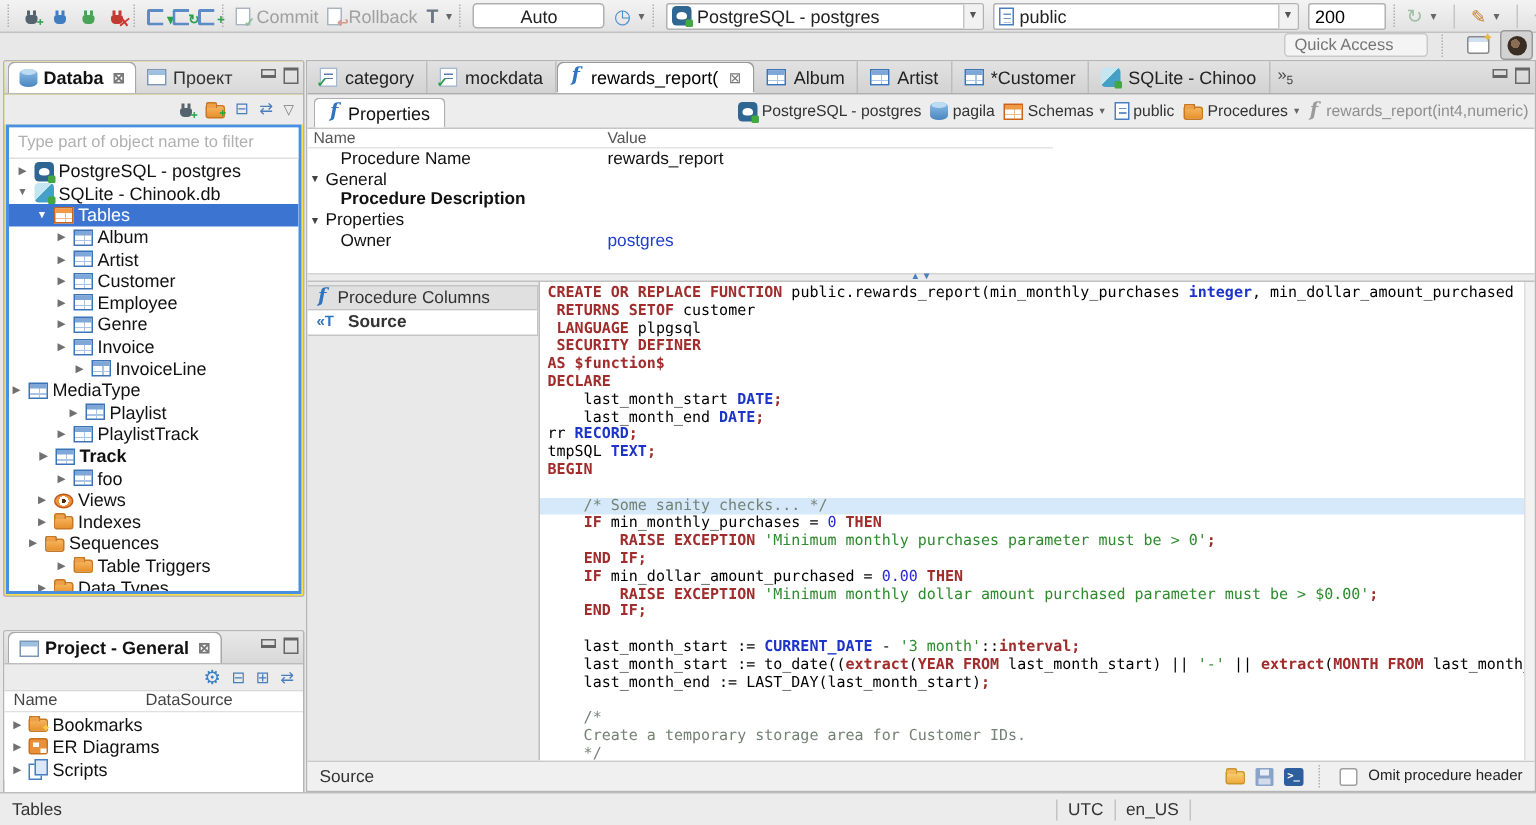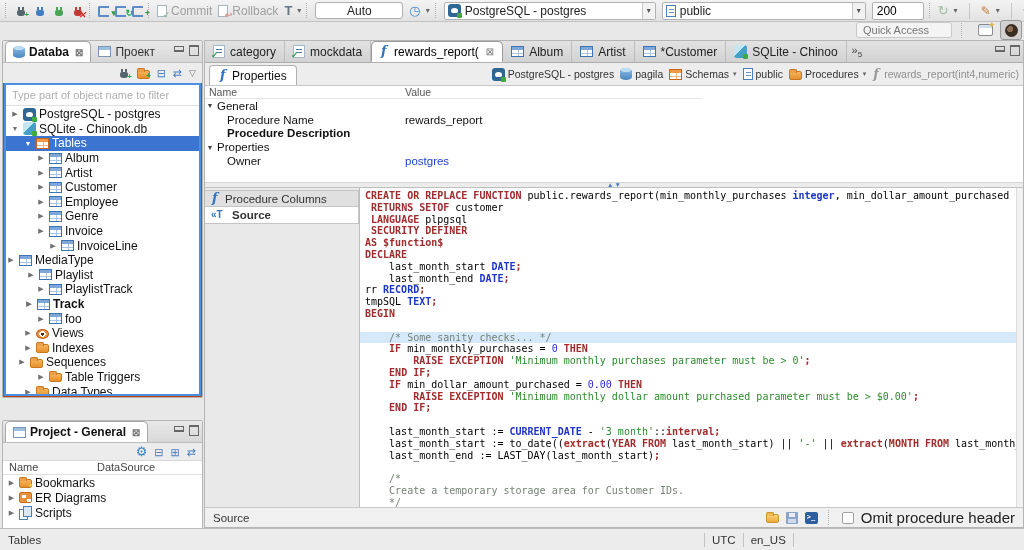--- a/index.html
+++ b/index.html
@@ -100,21 +100,21 @@
   .combo-text{font-size:12px;color:#222;flex:1;white-space:nowrap;overflow:hidden}
   .combo-btn{width:13px;height:100%;border-left:1px solid #c6c6c6;font-size:7px;color:#555;display:flex;align-items:center;justify-content:center;background:#f2f2f2}
   .num-input{width:52px;height:18px;border:1px solid #b2b2b2;border-radius:2px;font-size:12px;padding:0 4px;font-family:"Liberation Sans",sans-serif}
   #qa-row{position:absolute;right:2px;top:20px;display:flex;align-items:center;gap:6px}
   .qa{width:96px;height:16px;border:1px solid #c9c9c9;border-radius:3px;background:#f4f4f4;font-size:11px;color:#9a9a9a;padding:0 6px;font-family:"Liberation Sans",sans-serif}
   .persp-box{display:flex;align-items:center;gap:4px}
   .persp-btn{width:22px;height:20px;display:flex;align-items:center;justify-content:center;border-radius:3px}
   .persp-btn.pressed{background:#d2d2d2;border:1px solid #9a9a9a}
 
   
-  .panel{position:absolute;background:#c2410c;border:1px solid #b5b5b5;border-radius:2px}
+  .panel{position:absolute;background:#fde047;border:1px solid #b5b5b5;border-radius:2px}
   .vtabs{height:22px;display:flex;align-items:center;background:linear-gradient(#e8e8e8,#d8d8d8);border-bottom:1px solid #bcbcbc;padding-left:2px;position:relative}
   .vtab{display:flex;align-items:center;gap:4px;height:21px;padding:0 7px;font-size:12px;color:#333;white-space:nowrap}
   .vtab.active{background:#fff;border:1px solid #a8a8a8;border-bottom:none;border-radius:5px 5px 0 0;font-weight:bold;color:#111}
   .close{color:#777;font-size:10px;margin-left:2px;cursor:pointer}
   .winbtns{position:absolute;right:4px;top:4px;display:flex}
 
   
   #nav-panel{left:2px;top:40px;width:201px;height:358px}
   .nav-toolbar{height:20px;display:flex;align-items:center;justify-content:flex-end;gap:7px;padding-right:6px;background:#ececec}
   .nav-content{position:absolute;left:1px;right:1px;top:42px;bottom:1px;border:2px solid #4a90e2;background:#fff;overflow:hidden}
@@ -178,21 +178,21 @@
   .tk-k{color:#a02c2c;font-weight:bold}
   .tk-t{color:#1d34c8;font-weight:bold}
   .tk-n{color:#2b2bd5}
   .tk-s{color:#2e8b2e}
   .tk-c{color:#748274}
 
   .efooter{height:20px;flex:none;display:flex;align-items:center;justify-content:space-between;background:#f0f0f0;border-top:1px solid #c9c9c9;padding:0 8px}
   .efl{font-size:11.5px;color:#333}
   .efr{display:flex;align-items:center;gap:7px}
   .checkbox{width:12px;height:12px;background:#fff;border:1px solid #a0a0a0;border-radius:2px}
-  .cb-label{font-size:15px;color:#222}
+  .cb-label{font-size:10px;color:#222}
 
   
   #statusbar{position:absolute;left:0;top:528px;width:1024px;height:22px;background:#ececec;border-top:1px solid #bdbdbd;display:flex;align-items:center;font-size:11.5px;color:#333}
   #sb-left{padding-left:8px}
   #sb-mid{position:absolute;left:697px;display:flex;align-items:center;gap:0}
   #sb-mid .sbsep{width:1px;height:14px;background:#c4c4c4;margin:0 7px}
 </style>
 </head>
 <body>
 
@@ -360,21 +360,21 @@
           <div class="trow" style="padding-left: 42px;">
             <span class="tw">▶</span>
             <span class="ico ico-table"></span>
             <span class="tl">InvoiceLine</span>
           </div>
           <div class="trow" style="">
             <span class="tw">▶</span>
             <span class="ico ico-table"></span>
             <span class="tl">MediaType</span>
           </div>
-          <div class="trow" style="padding-left: 20px;">
+          <div class="trow" style="padding-left: 38px;">
             <span class="tw">▶</span>
             <span class="ico ico-table"></span>
             <span class="tl">Playlist</span>
           </div>
           <div class="trow" style="padding-left: 30px;">
             <span class="tw">▶</span>
             <span class="ico ico-table"></span>
             <span class="tl">PlaylistTrack</span>
           </div>
           <div class="trow" style="padding-left: 18px; font-weight: bold;">
@@ -528,31 +528,31 @@
           </span>
         </div>
     </div>
     <div class="props">
       <div class="phead">
         <span>Name</span>
         <span>Value</span>
       </div>
       <div id="prows">
           <div class="prow">
+            <span class="pname" style="padding-left: 22px;">
+              <span>Procedure Name</span>
+            </span>
+            <span class="pval">rewards_report</span>
+          </div>
+          <div class="prow">
             <span class="pname">
               <span class="garr">▼</span>
               <span>General</span>
             </span>
             <span class="pval"></span>
-          </div>
-          <div class="prow">
-            <span class="pname" style="padding-left: 22px;">
-              <span>Procedure Name</span>
-            </span>
-            <span class="pval">rewards_report</span>
           </div>
           <div class="prow rbold">
             <span class="pname" style="padding-left: 22px;">
               <span>Procedure Description</span>
             </span>
             <span class="pval"></span>
           </div>
           <div class="prow">
             <span class="pname">
               <span class="garr">▼</span>

